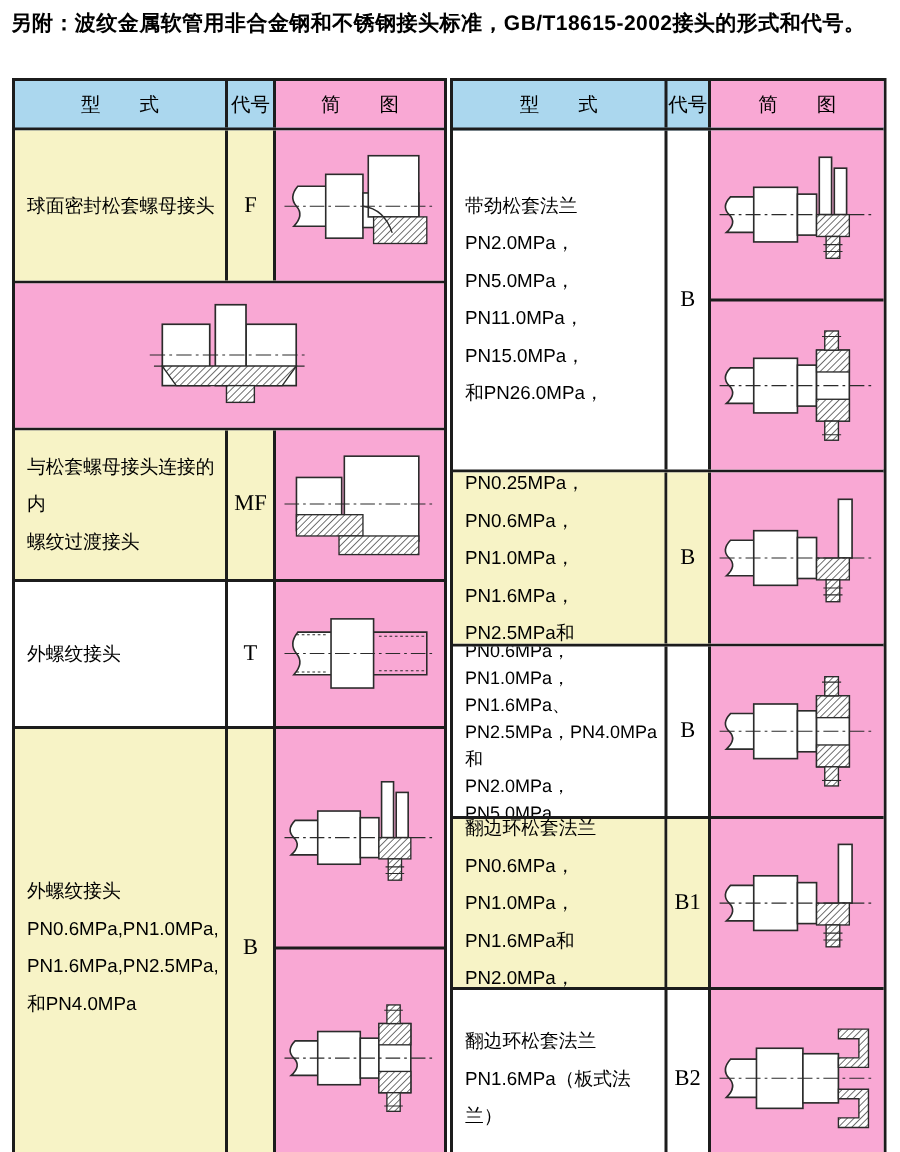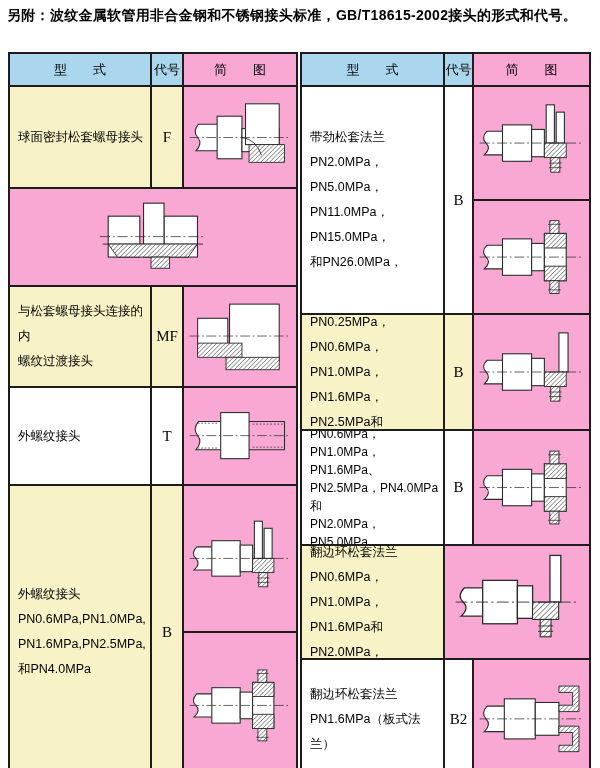--- a/index.html
+++ b/index.html
@@ -316,20 +316,21 @@
                 <line x1="78" y1="84" x2="92" y2="84" stroke="#2b2b2b" stroke-width="0.8"></line>
                 <line x1="3" y1="48" x2="117" y2="48" stroke="#2b2b2b" stroke-width="0.8" stroke-dasharray="11 3 2 3"></line>
               </svg>
             </div>
           </div>
         </div>
         <div class="trow" style="flex: 0 0 112px;">
           <div class="cell type-col hl">翻边环松套法兰
 PN0.6MPa，PN1.0MPa，
 PN1.6MPa和PN2.0MPa，</div>
+          <div class="cell code-col hl">B1</div>
           <div class="cell diag-col">
             <div class="sub">
               <svg viewBox="0 0 120 96" preserveAspectRatio="xMidYMid meet">
                 <defs>
                   <pattern id="h12" width="3.5" height="3.5" patternUnits="userSpaceOnUse" patternTransform="rotate(45)">
                     <rect width="3.5" height="3.5" fill="#fff"></rect>
                     <line x1="0" y1="0" x2="0" y2="3.5" stroke="#2b2b2b" stroke-width="1"></line>
                   </pattern>
                 </defs>
                 <path d="M28 35 L11 35 q-7 7.15 -1 13 q6 5.8500000000000005 -2 13 L28 61" fill="#fff" stroke="#2b2b2b" stroke-width="1.2"></path>

